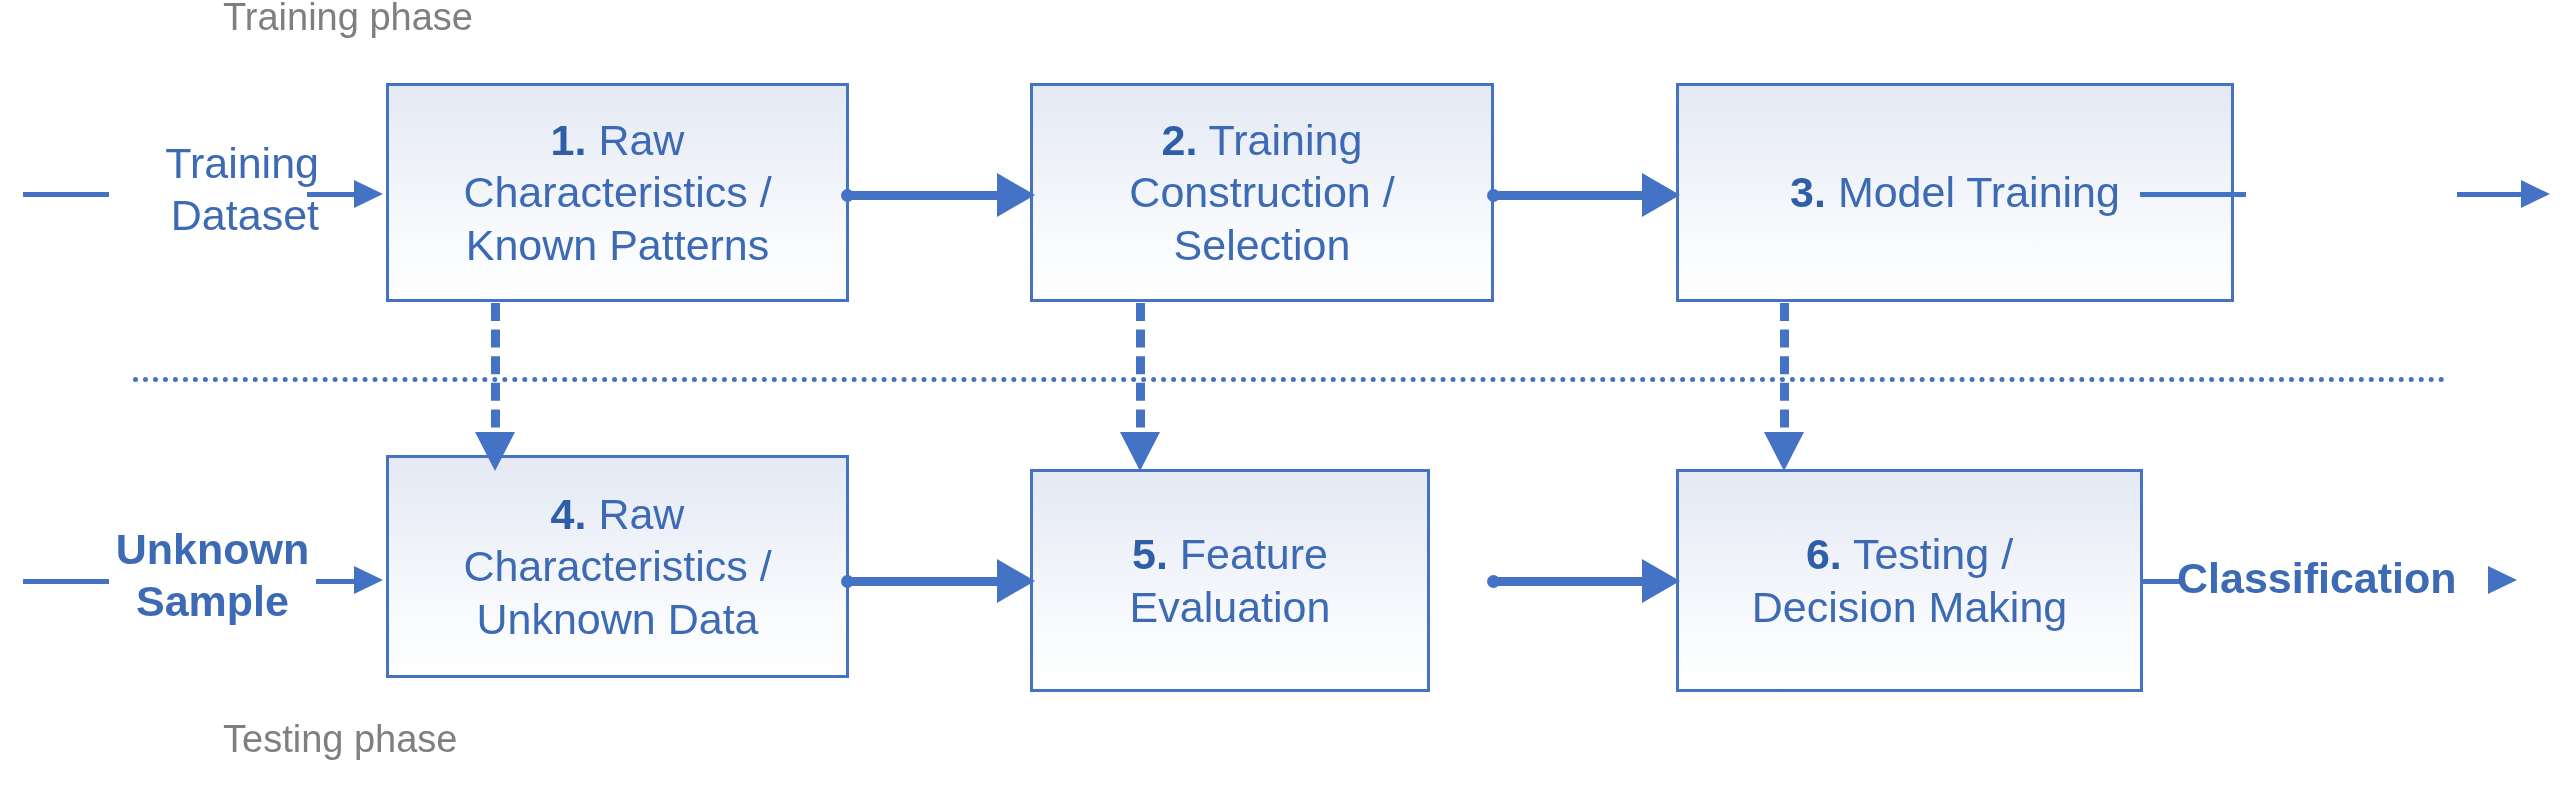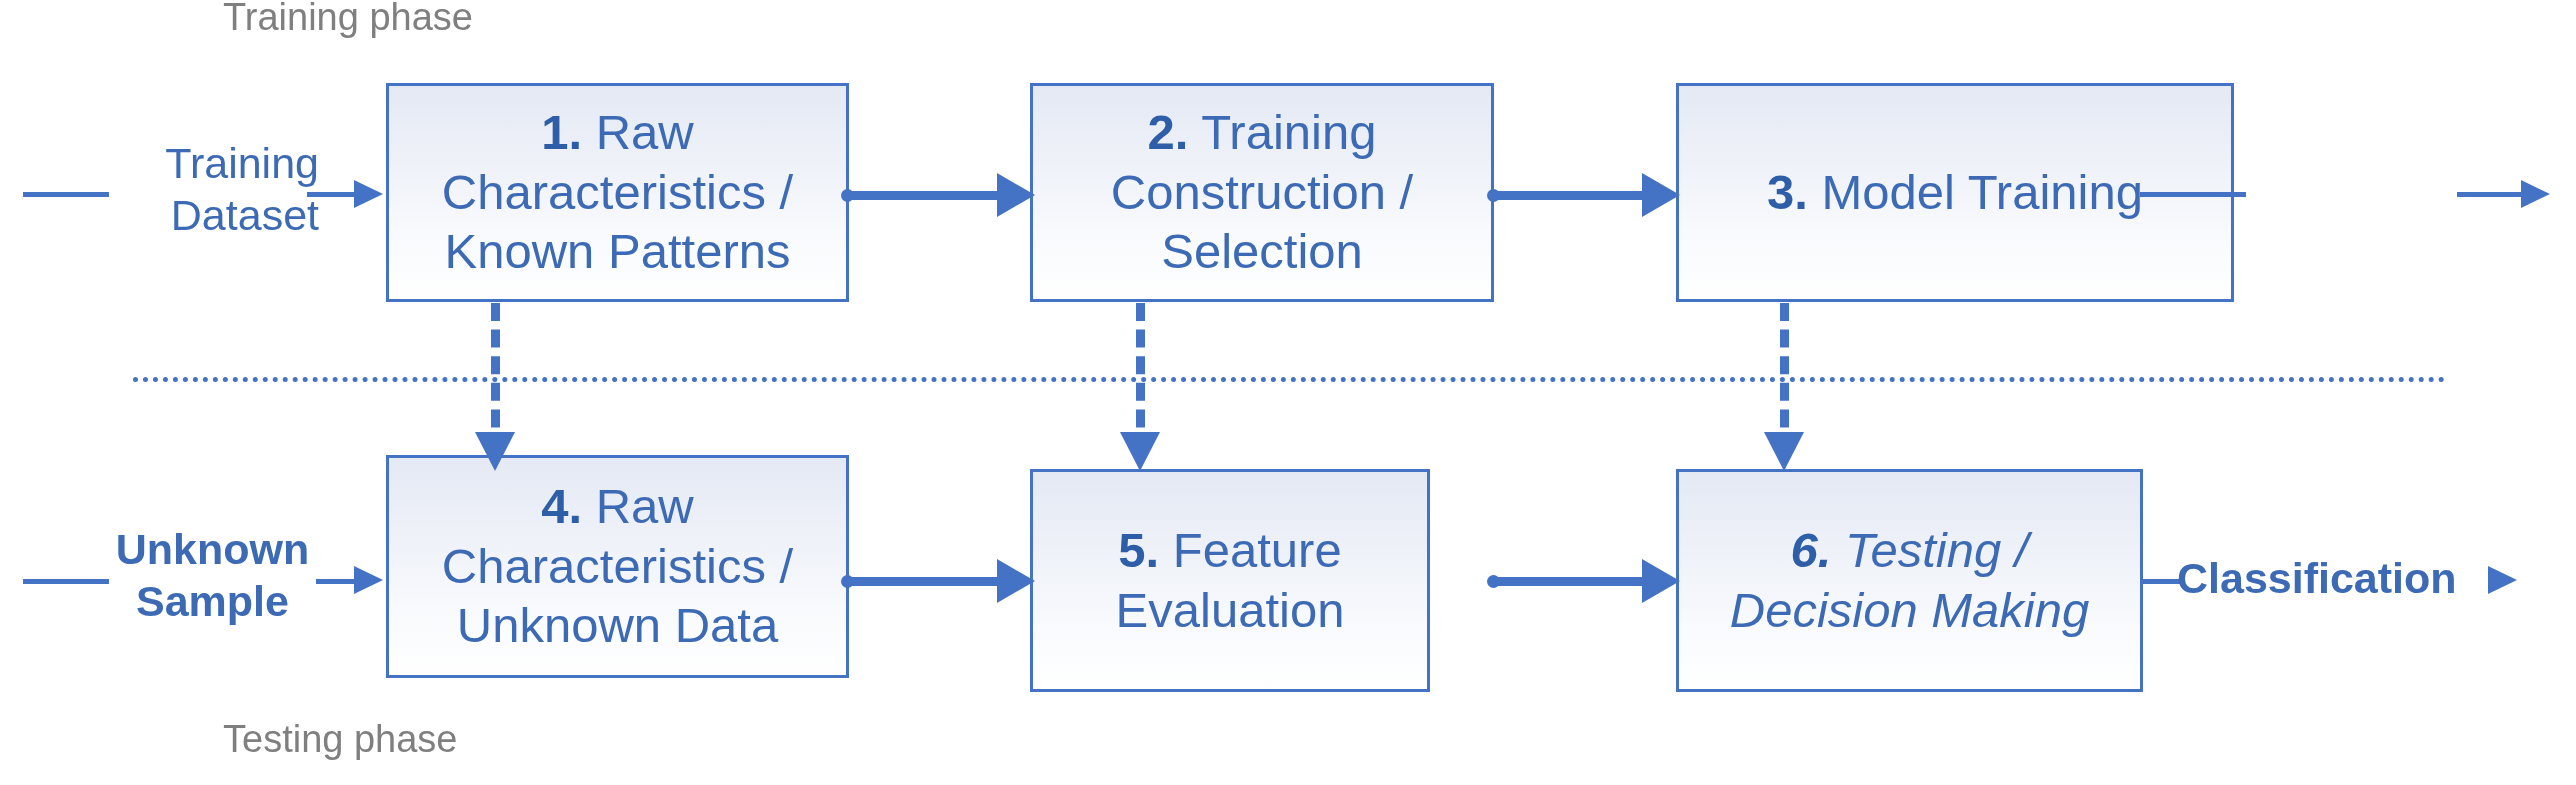--- a/index.html
+++ b/index.html
@@ -14,32 +14,32 @@
   #phase-testing{left:223px;top:719px;}
 
   
   .pbox{
     position:absolute;box-sizing:border-box;
     border:3.3px solid #4472C4;
     background:linear-gradient(180deg,#e4e9f4 0%,#eef1f8 35%,#f8fafd 70%,#ffffff 100%);
     display:flex;align-items:center;justify-content:center;text-align:center;
   }
   .pbox .ptext{
-    color:#3C6AB4;font-size:49px;line-height:1.22;
+    color:#3C6AB4;font-size:43px;line-height:1.22;
     font-family:"Liberation Sans",sans-serif;font-weight:400;
     padding:0 8.2px;white-space:pre-line;
   }
   .pbox .pnum{font-weight:bold;color:#2E5EA8;}
 
   #box1{left:386px;top:83px;width:463px;height:219px;}
   #box2{left:1030px;top:83px;width:464px;height:219px;}
   #box3{left:1676px;top:83px;width:558px;height:219px;}
   #box4{left:386px;top:455px;width:463px;height:223px;}
   #box5{left:1030px;top:469px;width:400px;height:223px;}
-  #box6{left:1676px;top:469px;width:467px;height:223px;font-style:italic;}
+  #box6{left:1676px;top:469px;width:467px;height:223px;}
 
   
   .thick-conn{position:absolute;height:9px;background:#4472C4;border-radius:1.6px;}
   .thick-head{
     position:absolute;width:0;height:0;
     border-top:22px solid transparent;border-bottom:22px solid transparent;
     border-left:38px solid #4472C4;
   }
   #conn12{left:845px;top:191px;width:157px;}
   #conn12h{left:997px;top:173px;}

